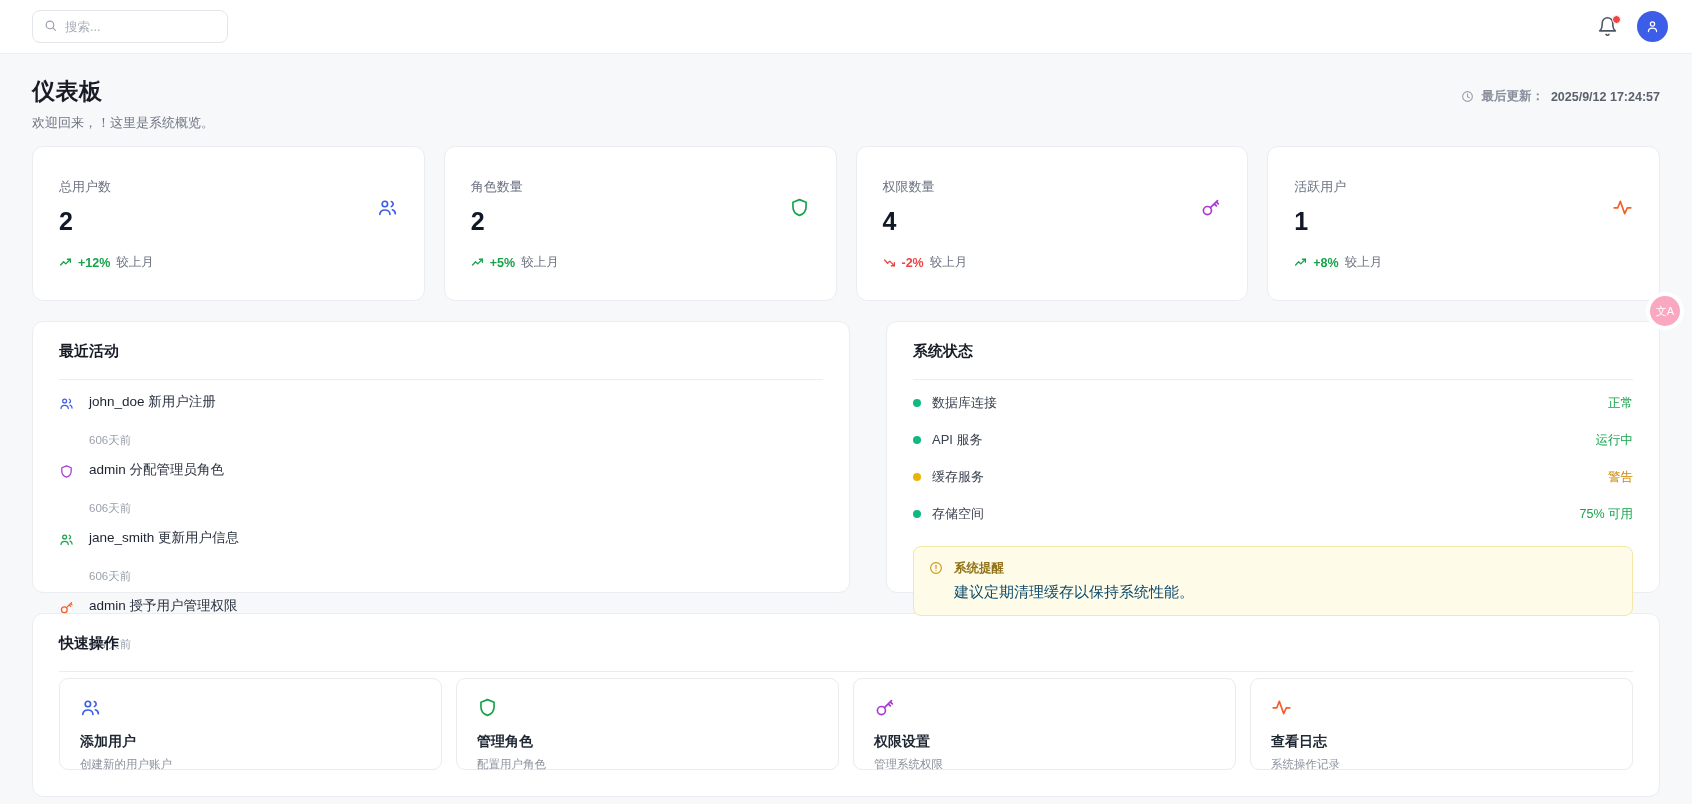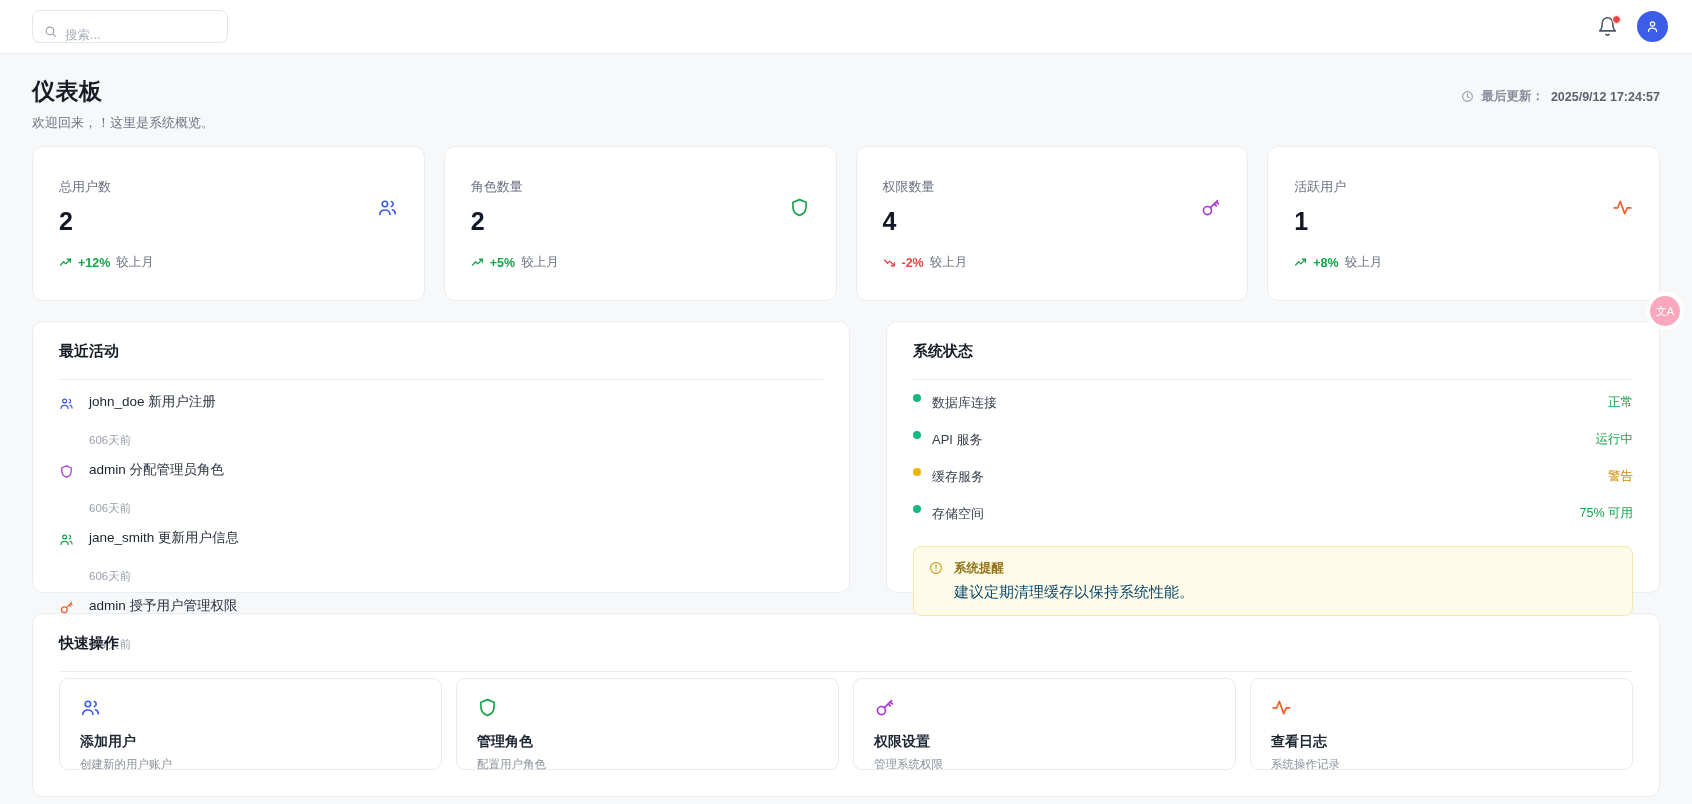--- a/index.html
+++ b/index.html
@@ -12,21 +12,21 @@
   }
   .topbar {
     height: 54px; background: #ffffff;
     border-bottom: 1px solid #eceef1;
     display: flex; align-items: center;
     padding: 0 24px 0 32px;
   }
   .search-wrap {
     width: 196px; height: 33px;
     border: 1px solid #e3e6ea; border-radius: 8px;
-    display: flex; align-items: flex-end; gap: 8px;
+    display: flex; align-items: center; gap: 8px;
     padding: 0 11px; background: #fff;
   }
   .search-input {
     border: none; outline: none; background: transparent;
     font-size: 12.5px; color: #3b4253; width: 100%;
     font-family: "Liberation Sans", sans-serif;
   }
   .search-input::placeholder { color: #a8adb7; }
   .topbar-right {
     margin-left: auto; display: flex; align-items: center; gap: 18px;
@@ -81,21 +81,21 @@
   .panel-left { width: 818px; height: 272px; }
   .panel-right { flex: 1; height: 272px; }
   .panel-title { font-size: 15px; font-weight: bold; color: #171c26; }
   .panel-rule { height: 1px; background: #ededf0; margin: 18px 0 4px 0; }
   .activity-item { display: flex; gap: 13px; padding: 9px 0 4px 0; }
   .act-icon { width: 17px; padding-top: 3px; flex-shrink: 0; }
   .act-main { font-size: 13.5px; color: #2b3240; }
   .act-user { color: #1c2331; }
   .act-time { font-size: 11.5px; color: #9aa1ac; margin-top: 22px; }
   .status-row {
-    display: flex; align-items: flex-start; padding: 10px 0 9px 0;
+    display: flex; align-items: center; padding: 10px 0 9px 0;
   }
   .dot { width: 8px; height: 8px; border-radius: 50%; margin-right: 11px; flex-shrink: 0; }
   .status-name { font-size: 13px; color: #3b4250; }
   .status-val { margin-left: auto; font-size: 12.5px; }
   .alert-box {
     margin-top: 14px; background: #fefce8; border: 1px solid #f5e6a8;
     border-radius: 8px; padding: 13px 15px; display: flex; gap: 11px;
   }
   .alert-title { font-size: 12.5px; font-weight: bold; color: #92731a; }
   .alert-text { font-size: 15px; color: #0c4a6e; margin-top: 6px; }

